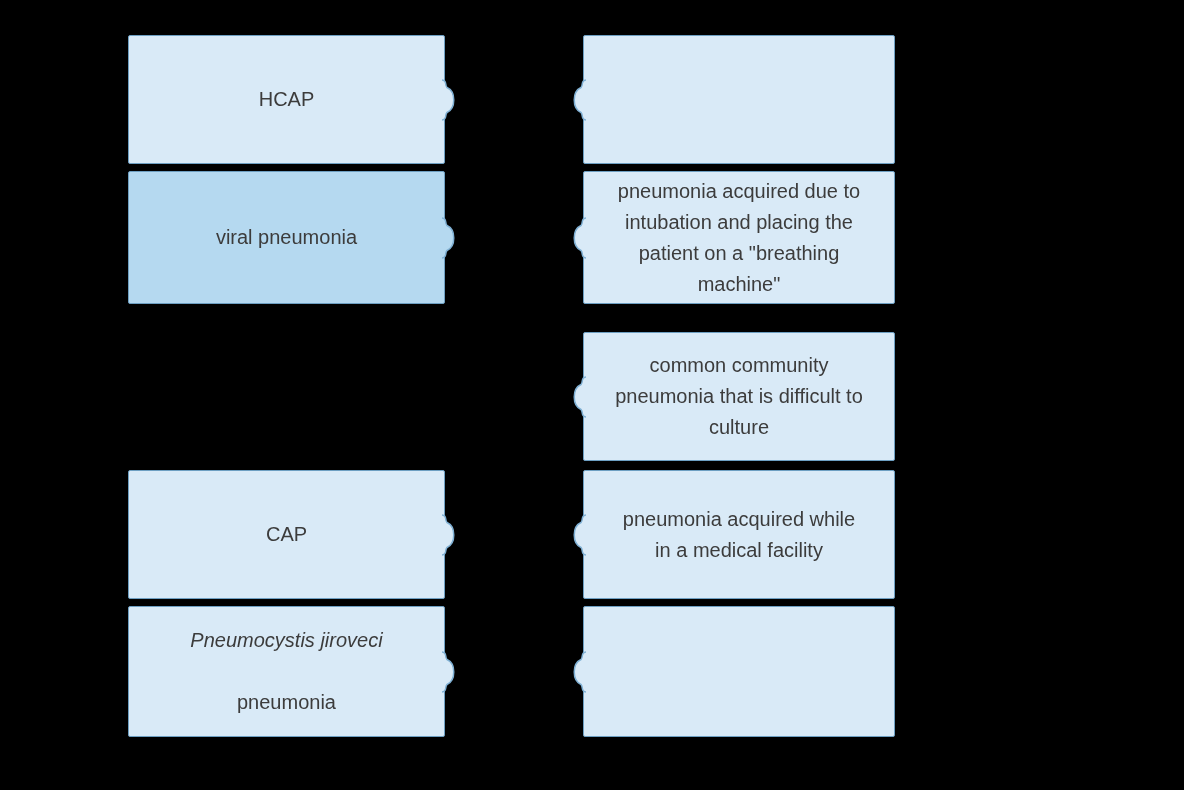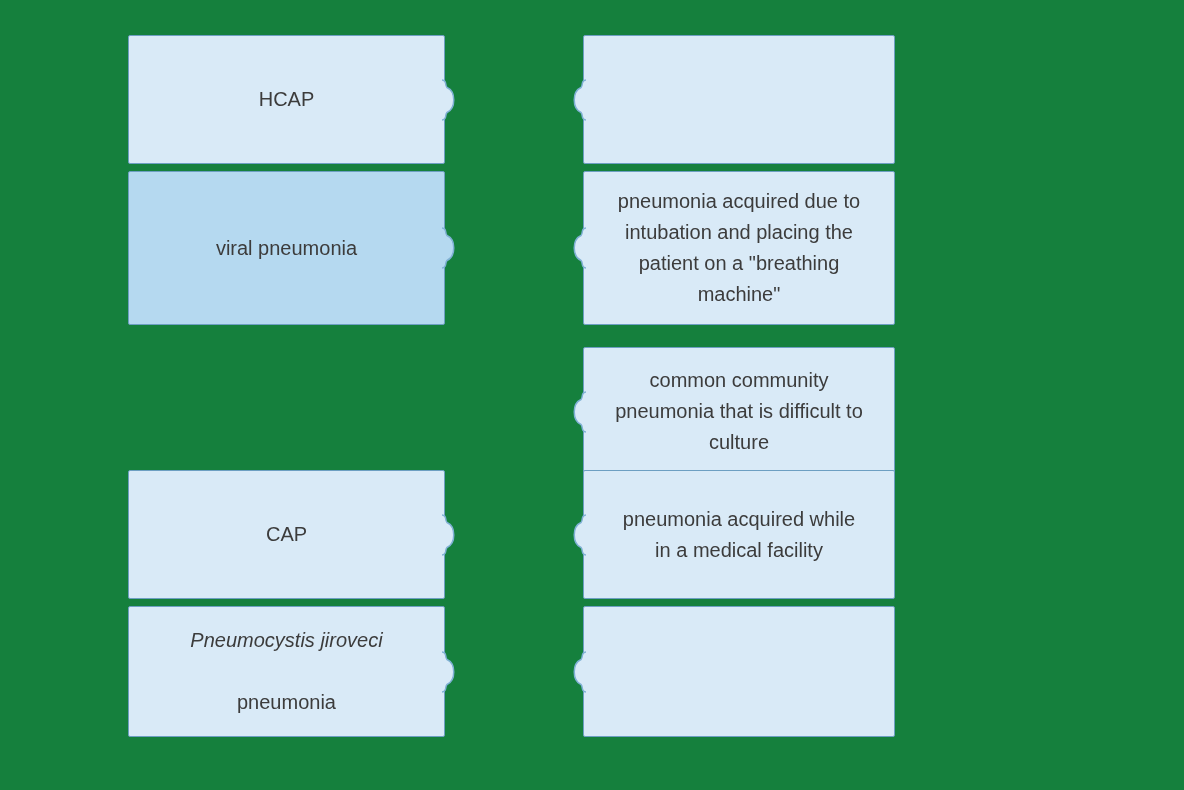--- a/index.html
+++ b/index.html
@@ -4,21 +4,21 @@
 <style>
   html, body {
     margin: 0;
     padding: 0;
     background: #ffffff;
   }
   #canvas {
     position: relative;
     width: 1184px;
     height: 790px;
-    background: #15803d;
+    background: #000000;
     font-family: "Liberation Sans", "DejaVu Sans", sans-serif;
     overflow: hidden;
   }
   .box {
     position: absolute;
     box-sizing: border-box;
     background: #d9eaf7;
     border: 1.5px solid #6d9fc2;
     border-radius: 2px;
     display: flex;
@@ -32,22 +32,22 @@
     cursor: pointer;
   }
   .box.selected {
     background: #b5d9f0;
     text-align: right;
   }
   .left-col  { left: 128px; width: 317px; }
   .right-col { left: 583px; width: 312px; }
 
   .row1 { top: 35px;  height: 129px; }
-  .row2 { top: 171px; height: 154px; }
-  .row3 { top: 347px; height: 129px; }
+  .row2 { top: 171px; height: 133px; }
+  .row3 { top: 332px; height: 129px; }
   .row4 { top: 470px; height: 129px; }
   .row5 { top: 606px; height: 131px; }
 
   .box-label { padding: 0 14px; }
   .box-label .species { font-style: italic; display: block; }
   .box-label .species-rest { display: block; }
 
   
   .connector {
     position: absolute;

